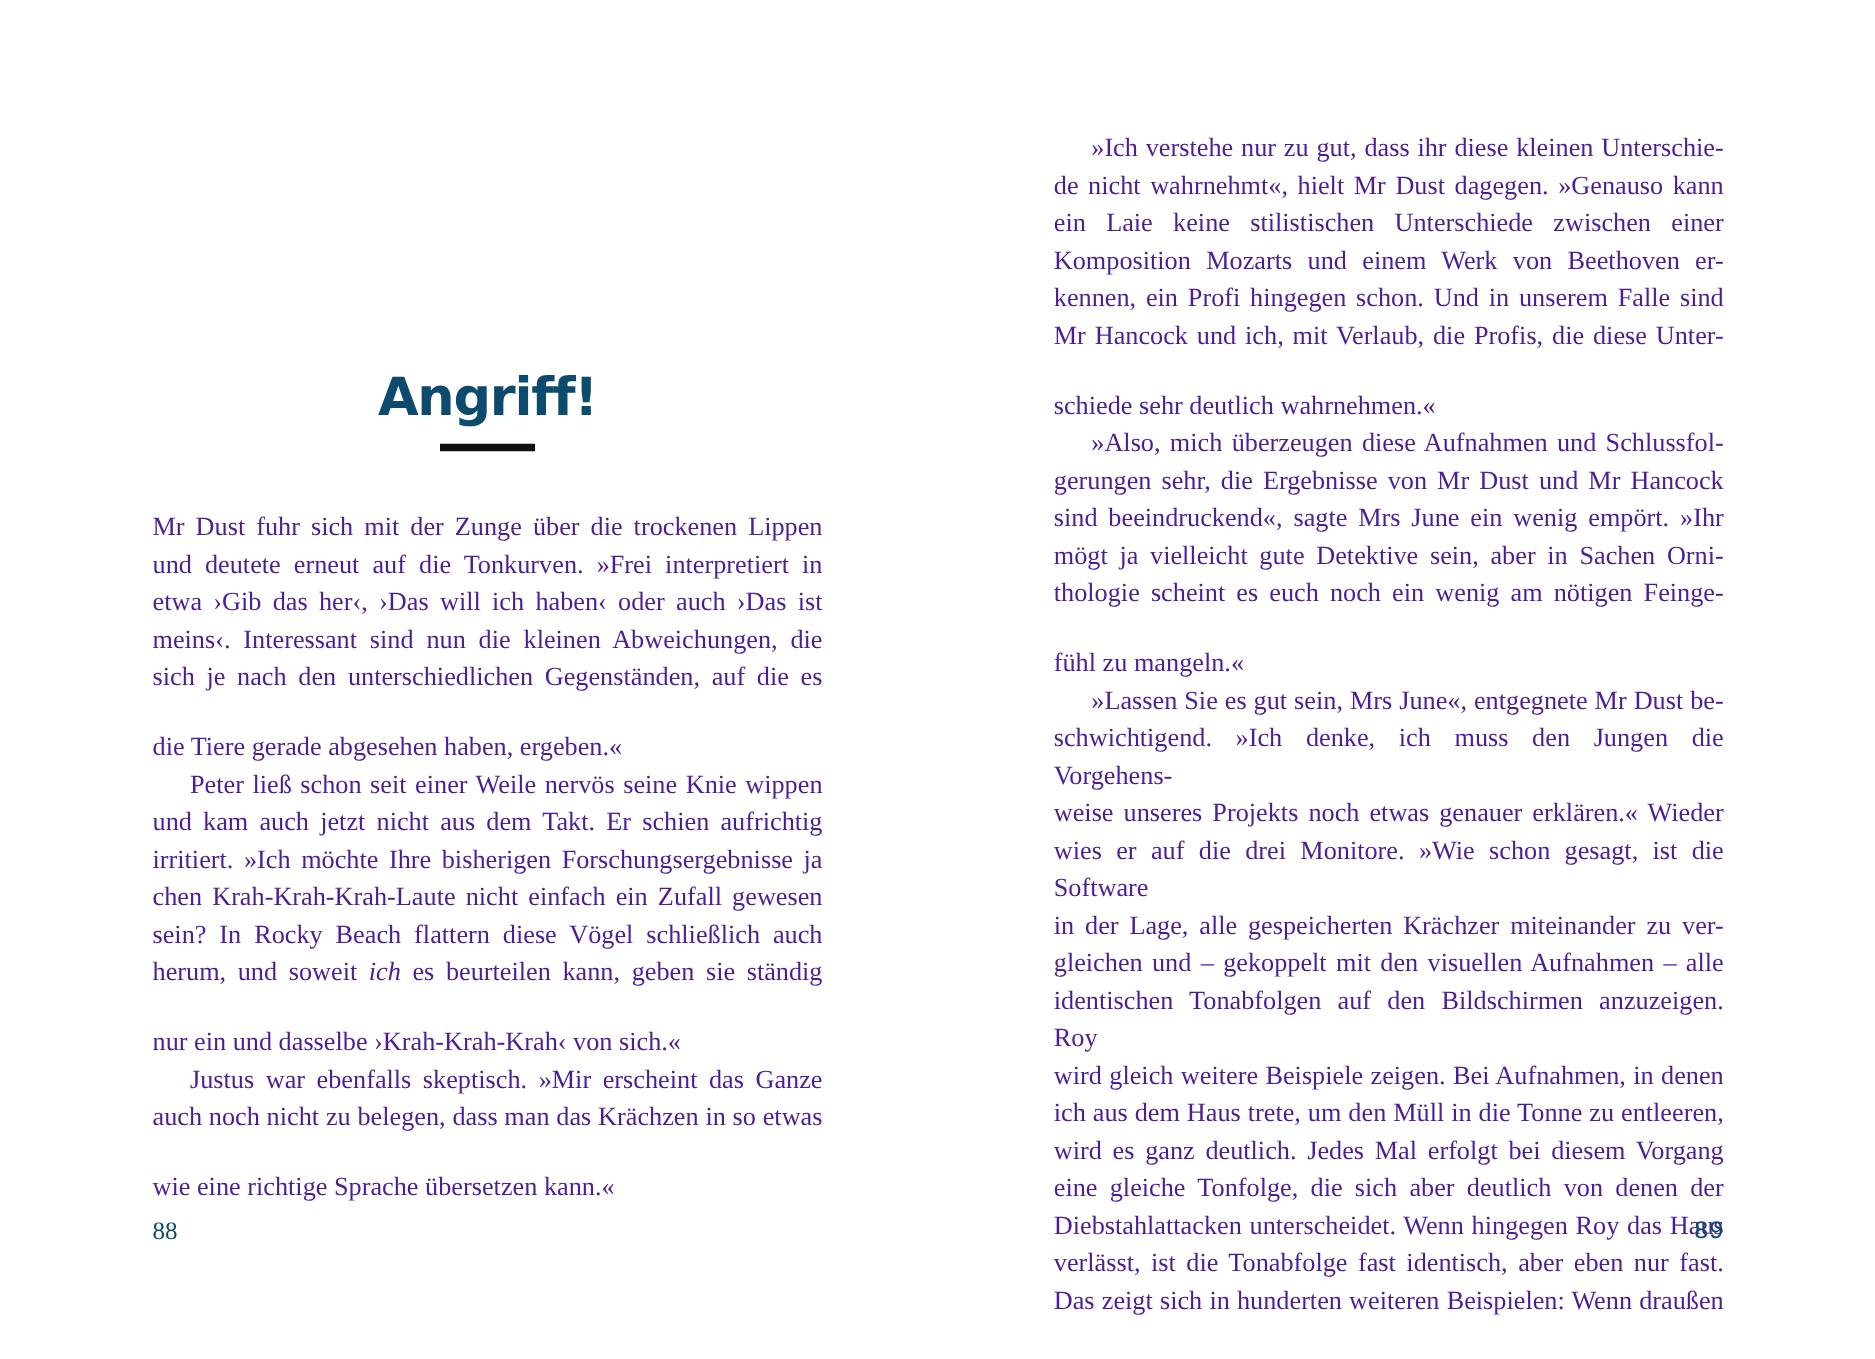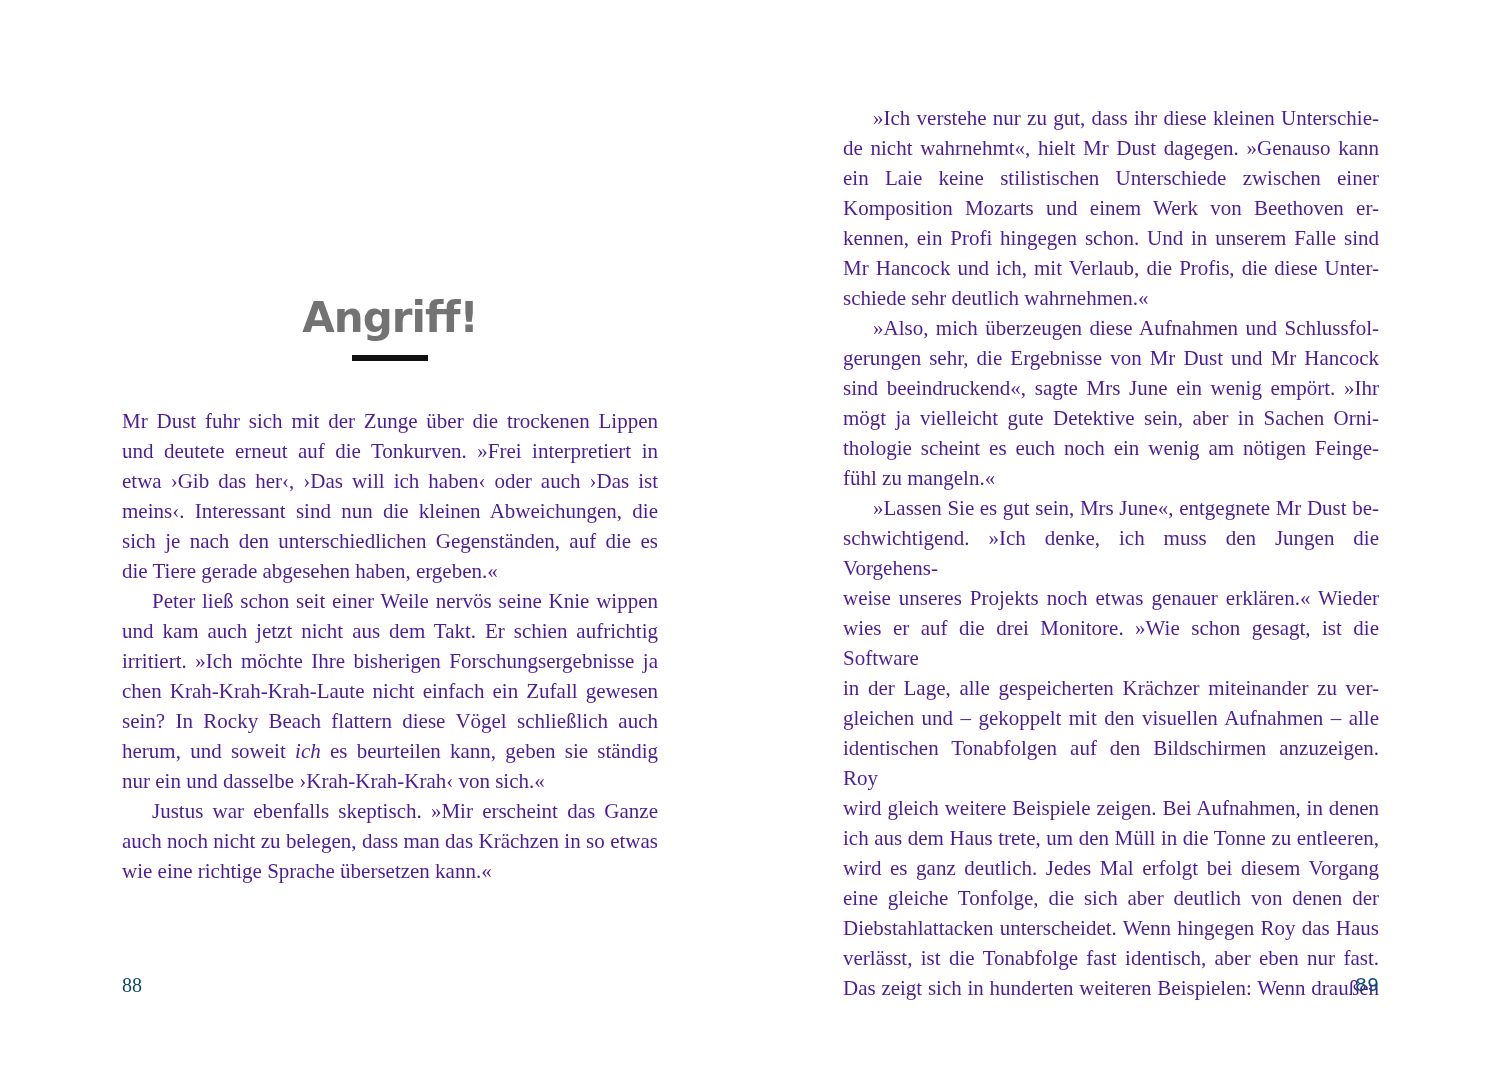--- a/index.html
+++ b/index.html
@@ -20,21 +20,21 @@
   .chapter-heading {
     position: absolute;
     left: 122px;
     top: 293px;
     width: 536px;
     text-align: center;
     font-family: "DejaVu Sans", sans-serif;
     font-weight: bold;
     font-size: 42px;
     letter-spacing: -1px;
-    color: #737373;
+    color: #0c4a6e;
   }
   .chapter-rule {
     position: absolute;
     left: 122px;
     top: 355px;
     width: 536px;
     display: flex;
     justify-content: center;
   }
   .chapter-rule .bar {
@@ -51,20 +51,21 @@
   }
   .text-block.left-page  { left: 122px; top: 406px; }
   .text-block.right-page { left: 843px; top: 103px; }
   .line {
     text-align: justify;
     text-align-last: justify;
     white-space: normal;
   }
   .line.last {
     text-align-last: left;
+    margin-top: 26px;
   }
   .paragraph.indent .line:first-child {
     text-indent: 30px;
   }
   .page-number {
     position: absolute;
     top: 974px;
     width: 536px;
     font-size: 20px;
     color: #0c4a6e;

